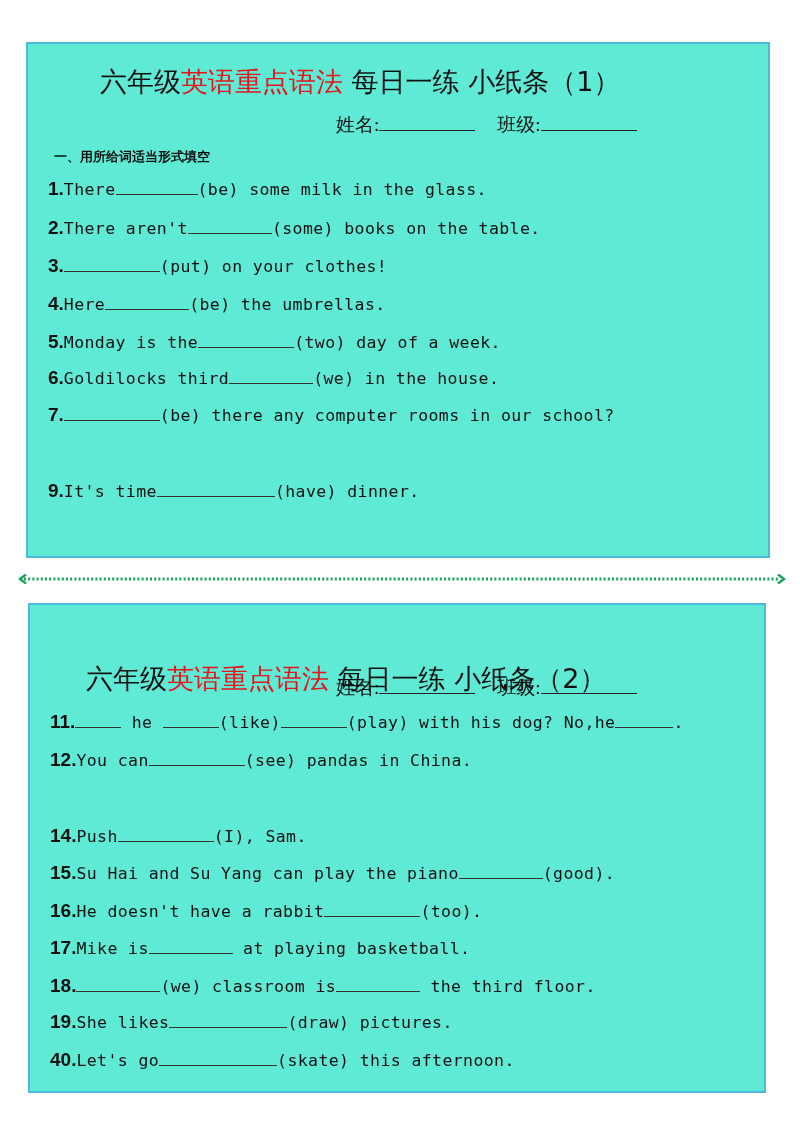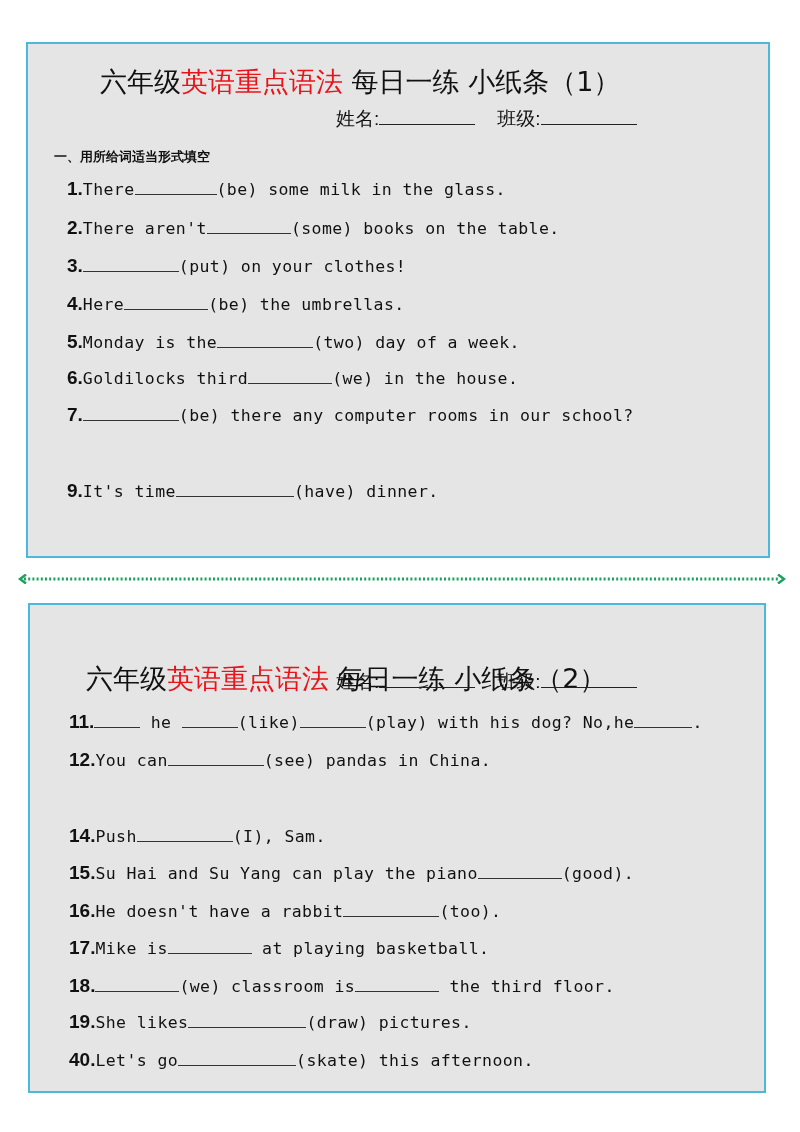--- a/index.html
+++ b/index.html
@@ -3,46 +3,47 @@
 <meta charset="utf-8">
 <style>
   html, body { margin: 0; padding: 0; }
   body {
     width: 800px; height: 1132px; background: #ffffff; position: relative;
     font-family: "DejaVu Sans", sans-serif; color: #111;
     overflow: hidden;
   }
   .card {
     position: absolute; border: 2px solid #4cb8dc; box-sizing: border-box;
-    background: #e5e5e5;
+    background: #5eead4;
   }
   #card1 { left: 26px; top: 42px; width: 744px; height: 516px; }
   #card2 { left: 28px; top: 603px; width: 738px; height: 490px; }
   .title {
     position: absolute; font-family: "DejaVu Sans", sans-serif;
     font-size: 27px; white-space: nowrap; letter-spacing: 0px; color: #111;
   }
   .title .red { color: #e8141a; }
   #card1 .title { left: 72px; top: 20px; }
   #card2 .title { left: 56px; top: 16px; margin-top: 40px; }
   .namerow {
     position: absolute; font-size: 19px; white-space: nowrap; color: #111;
-    font-family: Liberation Sans, sans-serif;
+    font-family: Liberation Serif, serif;
+    margin-top: 6px;
   }
   #card1 .namerow { left: 308px; top: 62px; }
   #card2 .namerow { left: 306px; top: 64px; }
   .namerow .blank-line {
     display: inline-block; width: 96px; border-bottom: 1.5px solid #222; height: 17px; vertical-align: baseline;
   }
   .namerow .gap { display: inline-block; width: 22px; }
   .section-head {
     position: absolute; left: 26px; top: 104px; font-size: 13px; font-weight: bold; color: #111;
   }
   .q {
-    position: absolute; left: 39px; font-family: "DejaVu Sans Mono", monospace;
+    position: absolute; left: 20px; font-family: "DejaVu Sans Mono", monospace;
     font-size: 16.5px; white-space: nowrap; color: #111; letter-spacing: 0.4px; text-align: right;
   }
   .q .num {
     font-family: "Liberation Sans", sans-serif; font-weight: bold; font-size: 19px; letter-spacing: 0;
   }
   .q .bl {
     display: inline-block; border-bottom: 1.5px solid #333; height: 14px; vertical-align: baseline;
   }
   .divider {
     position: absolute; left: 18px; top: 574px; width: 768px; height: 10px;

